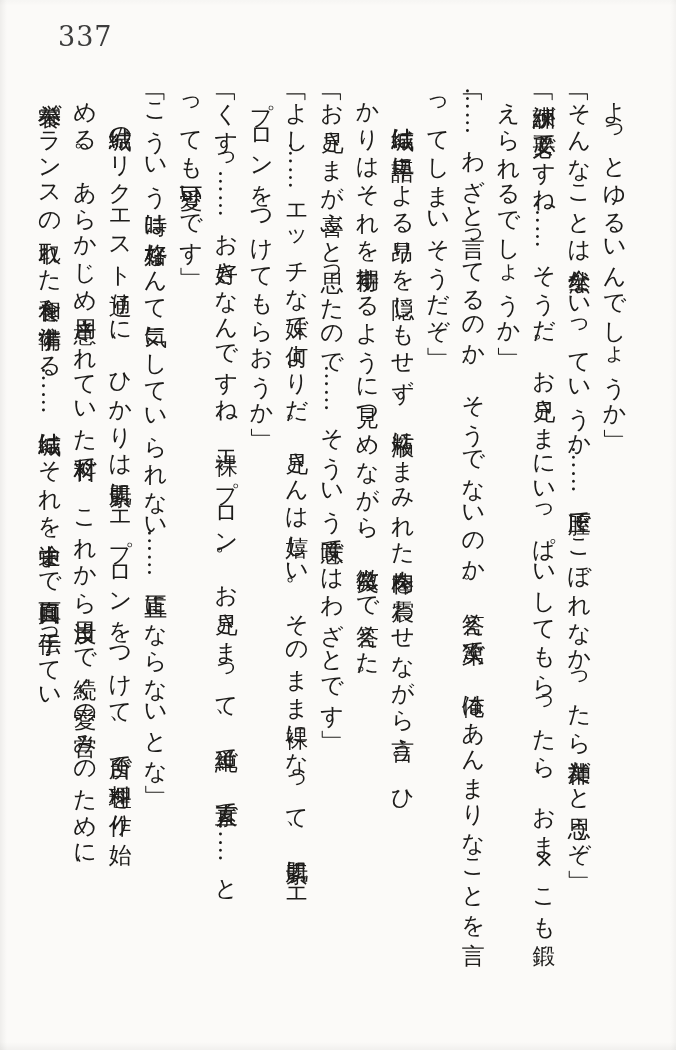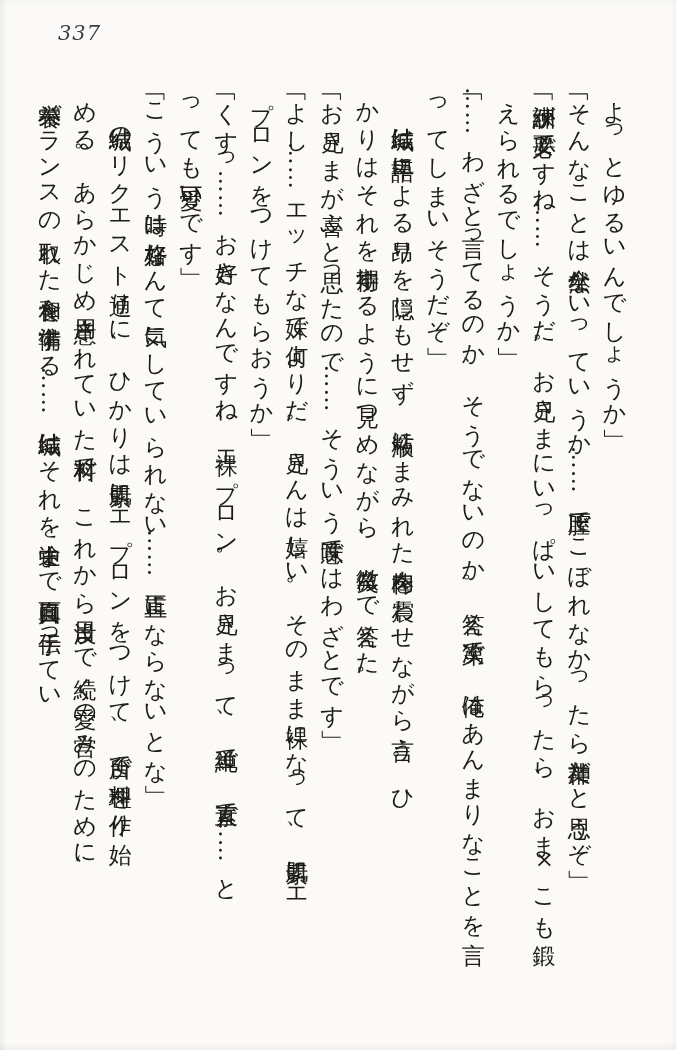--- a/index.html
+++ b/index.html
@@ -21,22 +21,21 @@
       linear-gradient(90deg, rgba(0,0,0,0.05) 0px, rgba(0,0,0,0) 7px),
       linear-gradient(270deg, rgba(0,0,0,0.03) 0px, rgba(0,0,0,0) 6px),
       linear-gradient(0deg, rgba(0,0,0,0.04) 0px, rgba(0,0,0,0) 8px),
       linear-gradient(180deg, rgba(0,0,0,0.02) 0px, rgba(0,0,0,0) 6px),
       #fbfaf8;
   }
   .page-number {
     position: absolute;
     top: 21px;
     left: 58px;
-    font-size: 21px;
-    font-style: italic;
+    font-size: 27px;
     color: #3d3d3d;
     letter-spacing: 1px;
   }
   .text-area {
     position: absolute;
     top: 86px;
     right: 44px;
     width: 602px;
     height: 938px;
     writing-mode: vertical-rl;

